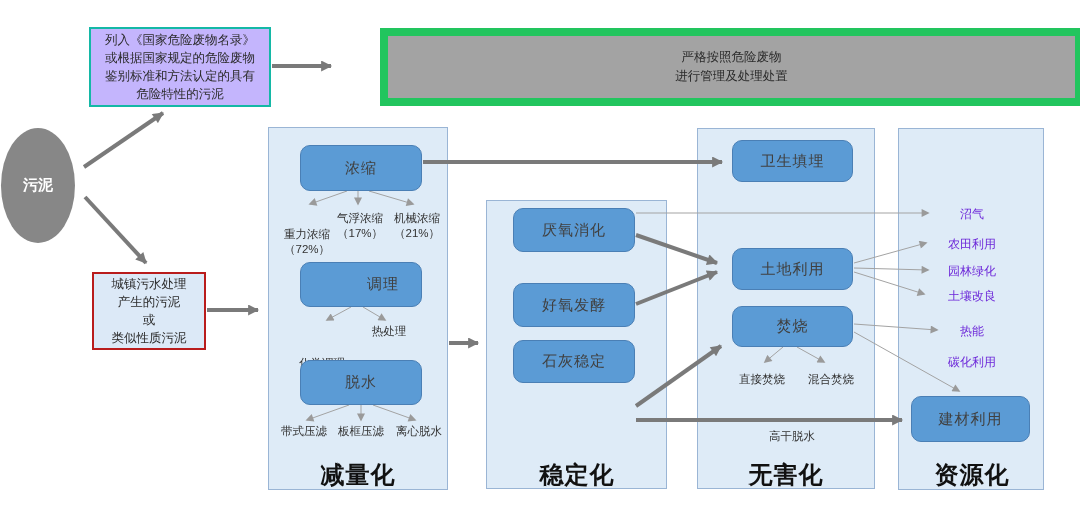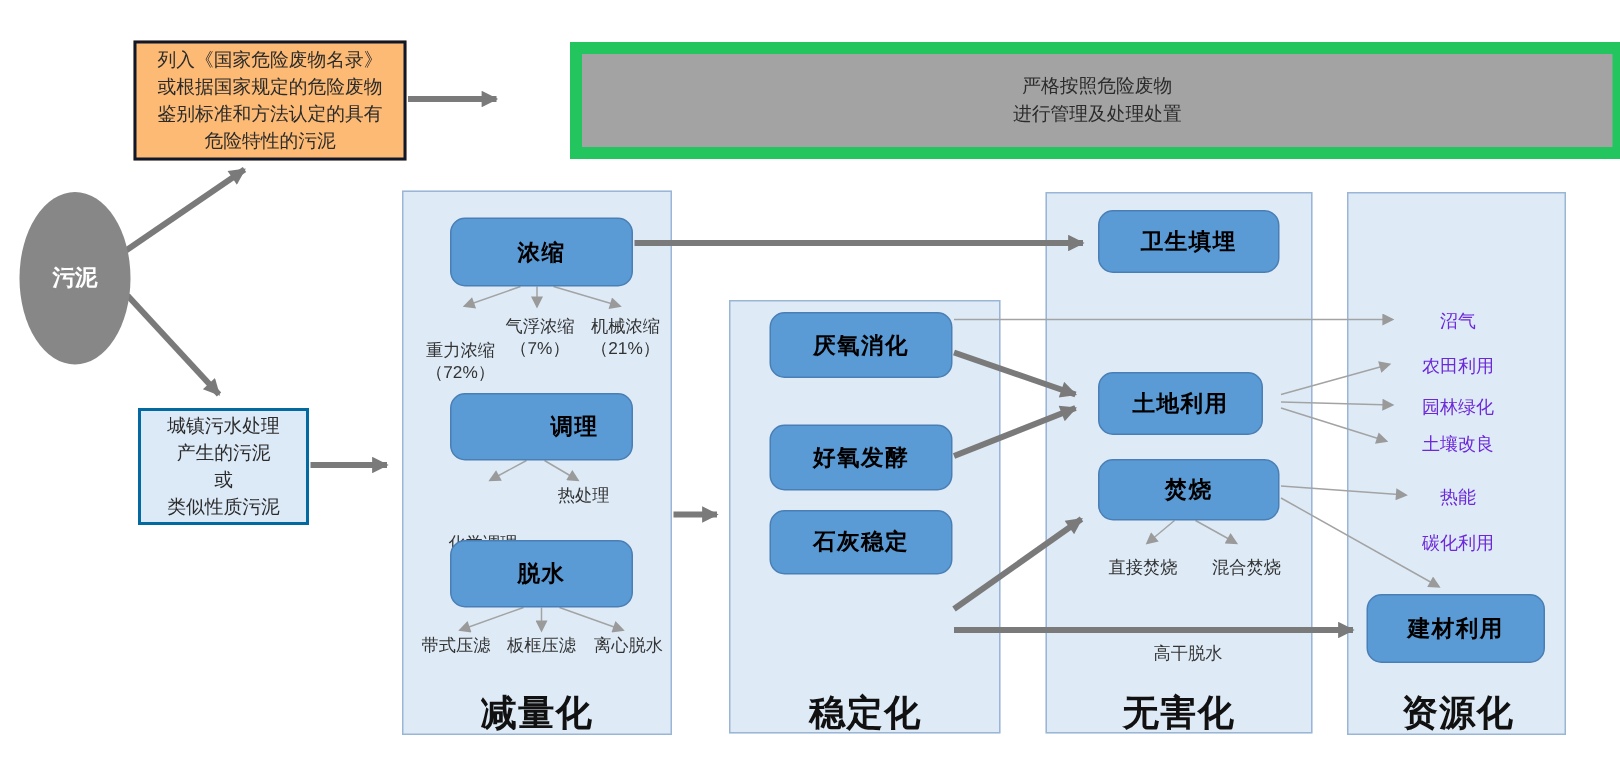--- a/index.html
+++ b/index.html
@@ -4,28 +4,28 @@
 <style>
   html,body{margin:0;padding:0;background:#ffffff;}
   body{font-family:"Liberation Sans","DejaVu Sans",sans-serif;}
   .stage{position:relative;width:1080px;height:506px;background:#ffffff;overflow:hidden;}
   .abs{position:absolute;box-sizing:border-box;}
   .center{display:flex;align-items:center;justify-content:center;text-align:center;}
   .ml{white-space:pre-line;}
   
   .ellipse{background:#878787;border-radius:50%;color:#ffffff;font-weight:bold;font-size:15px;}
   
-  .hazard{background:#fdba74;border:2px solid #0f172a;color:#2b2b2b;font-size:12.5px;line-height:1.45;}
+  .hazard{background:#c4b5fd;border:2px solid #14b8a6;color:#2b2b2b;font-size:12.5px;line-height:1.45;}
   .action{background:#a3a3a3;border:8px solid #22c55e;color:#2b2b2b;font-size:12.5px;line-height:1.5;margin-left:40px;}
   
-  .municipal{background:#DCE9F7;border:2px solid #0369a1;color:#2b2b2b;font-size:12.5px;line-height:1.45;}
+  .municipal{background:#DCE9F7;border:2px solid #b91c1c;color:#2b2b2b;font-size:12.5px;line-height:1.45;}
   
   .panel{background:#DEEBF7;border:1px solid #9AB5D5;}
   
-  .pbox{background:#5B9BD5;border:1px solid #4A7FB5;border-radius:10px;color:#000000;font-weight:bold;font-size:15px;letter-spacing:1px;}
+  .pbox{background:#5B9BD5;border:1px solid #4A7FB5;border-radius:10px;color:#404040;font-weight:normal;font-size:15px;letter-spacing:1px;}
   
   .sub{font-size:11.5px;color:#333333;line-height:1.3;text-align:center;}
   .out{font-size:12px;color:#6d28d9;text-align:center;}
   .ctitle{font-size:24px;font-weight:bold;color:#111111;text-align:center;letter-spacing:1px;}
   svg.overlay{position:absolute;left:0;top:0;pointer-events:none;}
 </style>
 </head>
 <body>
 
 <div class="stage">
@@ -69,21 +69,21 @@
       <line x1="797" y1="347" x2="824" y2="362" marker-end="url(#ms)"></line>
       <line x1="636" y1="213" x2="928" y2="213" marker-end="url(#ms)"></line>
       <line x1="854" y1="263" x2="926" y2="243" marker-end="url(#ms)"></line>
       <line x1="854" y1="268" x2="928" y2="270" marker-end="url(#ms)"></line>
       <line x1="854" y1="272" x2="924" y2="294" marker-end="url(#ms)"></line>
       <line x1="854" y1="324" x2="937" y2="330" marker-end="url(#ms)"></line>
       <line x1="854" y1="332" x2="959" y2="391" marker-end="url(#ms)"></line>
     </g>
   </svg>
 
-  <div class="abs ellipse center" style="left:13px;top:128px;width:74px;height:115px;font-family:Liberation Mono, monospace;">
+  <div class="abs ellipse center" style="left:1px;top:128px;width:74px;height:115px;font-family:Liberation Mono, monospace;">
     <span>污泥</span>
   </div>
 
   <div class="abs hazard center" style="left:89px;top:27px;width:182px;height:80px;">
     <span class="ml">列入《国家危险废物名录》
 或根据国家规定的危险废物
 鉴别标准和方法认定的具有
 危险特性的污泥</span>
   </div>
 
@@ -98,21 +98,21 @@
 或
 类似性质污泥</span>
   </div>
 
   <div class="abs pbox center" style="left:300px;top:145px;width:122px;height:46px;">
     <span>浓缩</span>
   </div>
   <div class="abs sub ml" style="left:275px;top:211px;width:64px;margin-top:16px;">重力浓缩
 （72%）</div>
   <div class="abs sub ml" style="left:328px;top:211px;width:64px;">气浮浓缩
-（7%）</div>
+（17%）</div>
   <div class="abs sub ml" style="left:385px;top:211px;width:64px;">机械浓缩
 （21%）</div>
 
   <div class="abs pbox center" style="left:300px;top:262px;width:122px;height:45px;padding-left:44px;">
     <span>调理</span>
   </div>
   <div class="abs sub" style="left:290px;top:324px;width:64px;margin-top:32px;">化学调理</div>
   <div class="abs sub" style="left:357px;top:324px;width:64px;">热处理</div>
 
   <div class="abs pbox center" style="left:300px;top:360px;width:122px;height:45px;">
@@ -131,21 +131,21 @@
     <span>好氧发酵</span>
   </div>
   <div class="abs pbox center" style="left:513px;top:340px;width:122px;height:43px;">
     <span>石灰稳定</span>
   </div>
   <div class="abs ctitle" style="left:527px;top:459px;width:100px;">稳定化</div>
 
   <div class="abs pbox center" style="left:732px;top:140px;width:121px;height:42px;">
     <span>卫生填埋</span>
   </div>
-  <div class="abs pbox center" style="left:732px;top:248px;width:110px;height:42px;text-align:right;">
+  <div class="abs pbox center" style="left:732px;top:248px;width:121px;height:42px;text-align:right;">
     <span>土地利用</span>
   </div>
   <div class="abs pbox center" style="left:732px;top:306px;width:121px;height:41px;">
     <span>焚烧</span>
   </div>
   <div class="abs sub" style="left:730px;top:372px;width:64px;">直接焚烧</div>
   <div class="abs sub" style="left:799px;top:372px;width:64px;">混合焚烧</div>
   <div class="abs sub" style="left:760px;top:429px;width:64px;">高干脱水</div>
   <div class="abs ctitle" style="left:736px;top:459px;width:100px;">无害化</div>
 

